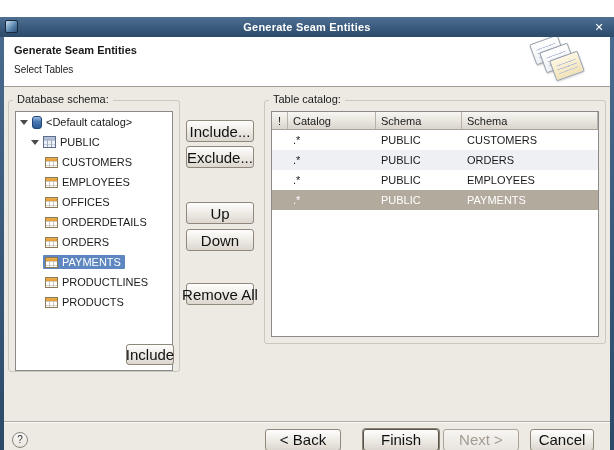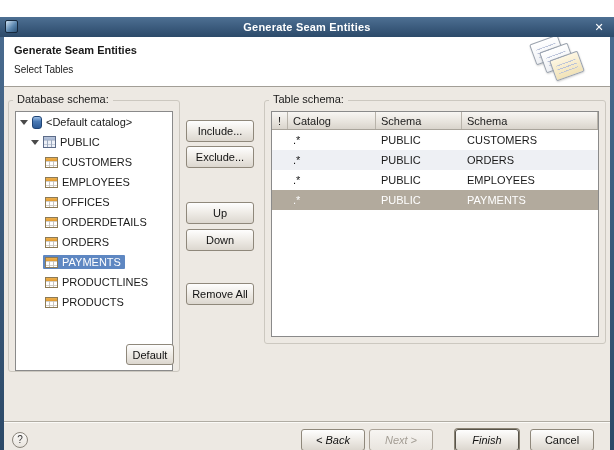--- a/index.html
+++ b/index.html
@@ -73,21 +73,21 @@
   .icon-table   { width:13px; height:11px; border:1px solid #8c7a55; background-color:#fff;
                   background-image:linear-gradient(#ecaf4e,#e09a2f),
                     repeating-linear-gradient(to right, transparent 0 3px, #c9c4ba 3px 4px),
                     repeating-linear-gradient(to bottom, transparent 0 3px, #d4d0c8 3px 4px);
                   background-size:100% 3px,100% 100%,100% 100%;
                   background-repeat:no-repeat,repeat,repeat; }
 
   
   .btn { background:linear-gradient(#fefefe,#f0ede8 45%,#dcd7cf); border:1px solid #8f887b;
          border-radius:3px; color:#111; display:flex; align-items:center; justify-content:center;
-         font-size:11px; height:22px; cursor:default; white-space:nowrap; }
+         font-size:15px; height:22px; cursor:default; white-space:nowrap; }
   .btn.disabled { color:#a39d94; border-color:#aba398; background:linear-gradient(#f7f5f2,#e9e5df); }
   .btn.default  { border-color:#59544a; box-shadow:0 0 0 1px #8a8374; }
   .mid-btn { position:absolute; left:182px; width:68px; }
   .pos-include { top:32px; }  .pos-exclude { top:58px; }
   .pos-up { top:114px; } .pos-down { top:141px; } .pos-remove { top:168px; } .pos-removeall { top:195px; }
   .btn.refresh { position:absolute; right:5px; bottom:6px; width:48px; height:21px; }
 
   
   .tbl { position:absolute; left:6px; top:10px; width:328px; height:226px; background:#fff;
          border:1px solid #8a8a8a; display:flex; flex-direction:column; overflow:hidden; }
@@ -105,21 +105,21 @@
   .tbl-row.selected { background:#b2aa9d; color:#fff; }
 
   
   .footer { position:absolute; left:0; right:0; bottom:0; height:36px;
             border-top:1px solid #b0aca3; box-shadow:inset 0 1px 0 #fbfaf7;
             display:flex; align-items:center; padding:0 16px 0 8px; }
   .help { width:16px; height:16px; border-radius:50%; border:1px solid #8a857c; color:#333;
           display:flex; align-items:center; justify-content:center; font-size:10px;
           background:linear-gradient(#fbfaf8,#e9e5de); }
   .footer .spacer { margin-left:auto; }
-  .w60 { width:64px;font-style:italic; } .w64 { width:64px; }
+  .w60 { width:76px; } .w64 { width:64px; }
   .ml4 { margin-left:4px; } .ml11 { margin-left:11px; } .ml22 { margin-left:22px; }
 </style>
 </head>
 <body>
 
 <div class="window">
 
   <div class="titlebar">
     <span class="win-icon"></span>
     <span class="win-title">Generate Seam Entities</span>
@@ -211,31 +211,31 @@
           </div>
           <div class="tree-row">
             <span class="ind2"></span>
             <span class="labelbox">
                 <span class="icon icon-table"></span>
             <span class="tree-label">PRODUCTS</span>
               </span>
           </div>
         </div>
 
-        <div class="btn refresh">Default</div>
+        <div class="btn refresh">Include</div>
       </div>
 
       <div class="btn mid-btn pos-include">Include...</div>
       <div class="btn mid-btn pos-exclude">Exclude...</div>
       <div class="btn mid-btn pos-up">Up</div>
       <div class="btn mid-btn pos-down">Down</div>
       <div class="btn mid-btn pos-removeall">Remove All</div>
 
       <div class="group group-filters">
-        <span class="group-label">Table schema:</span>
+        <span class="group-label">Table catalog:</span>
 
         <div class="tbl">
           <div class="tbl-header">
             <span class="cell flag">!</span>
             <span class="cell catalog">Catalog</span>
             <span class="cell schema">Schema</span>
             <span class="cell table">Schema</span>
           </div>
           <div class="tbl-row">
             <span class="cell flag"></span>
@@ -263,19 +263,19 @@
           </div>
         </div>
       </div>
 
     </div>
 
     <div class="footer">
       <div class="help">?</div>
       <div class="spacer"></div>
       <div class="btn w60">&lt; Back</div>
+      <div class="btn w60 ml22 default">Finish</div>
       <div class="btn w60 ml4 disabled">Next &gt;</div>
-      <div class="btn w60 ml22 default">Finish</div>
       <div class="btn w64 ml11">Cancel</div>
     </div>
 
   </div>
 </div>
 
 </body></html>

